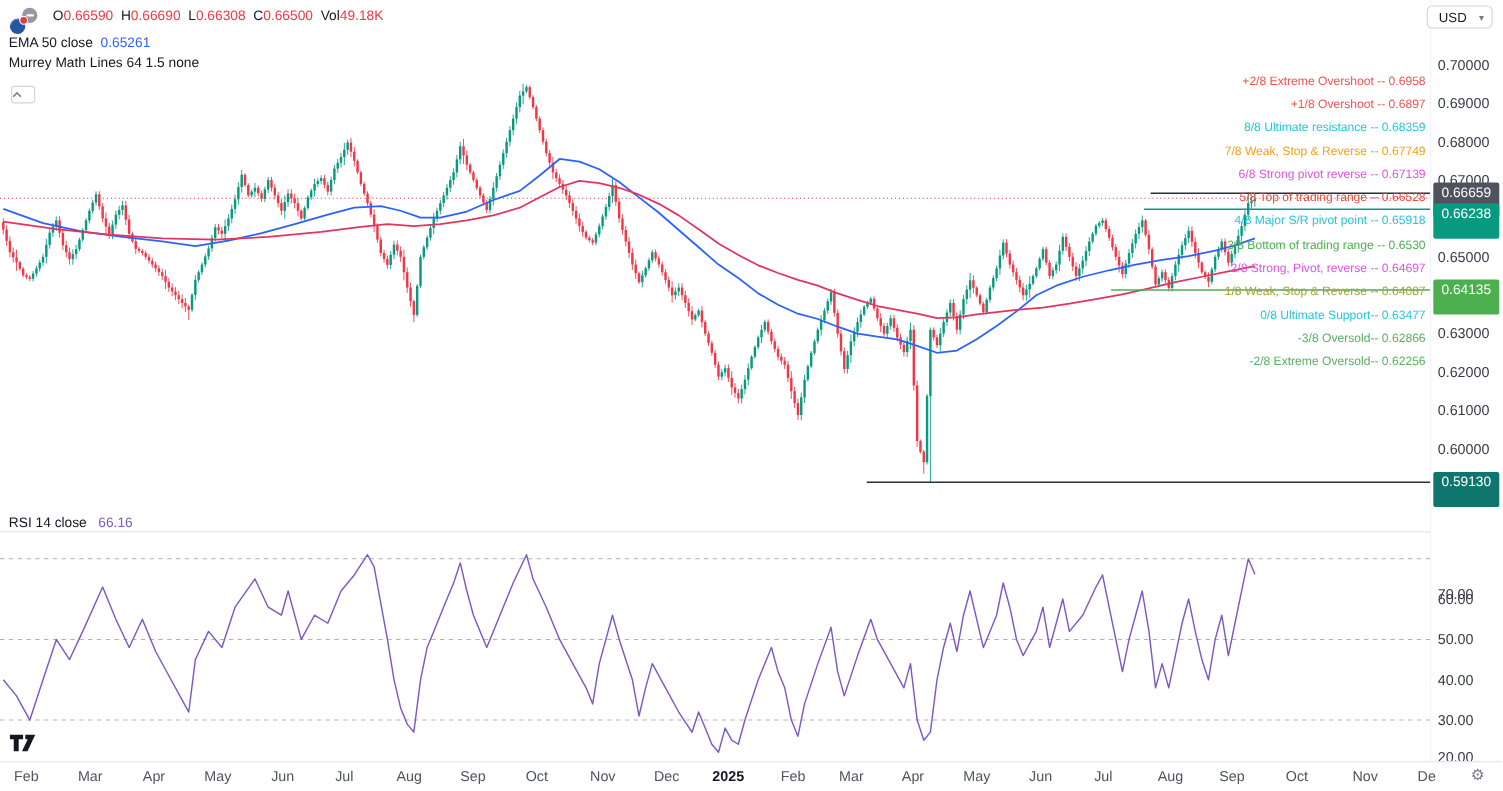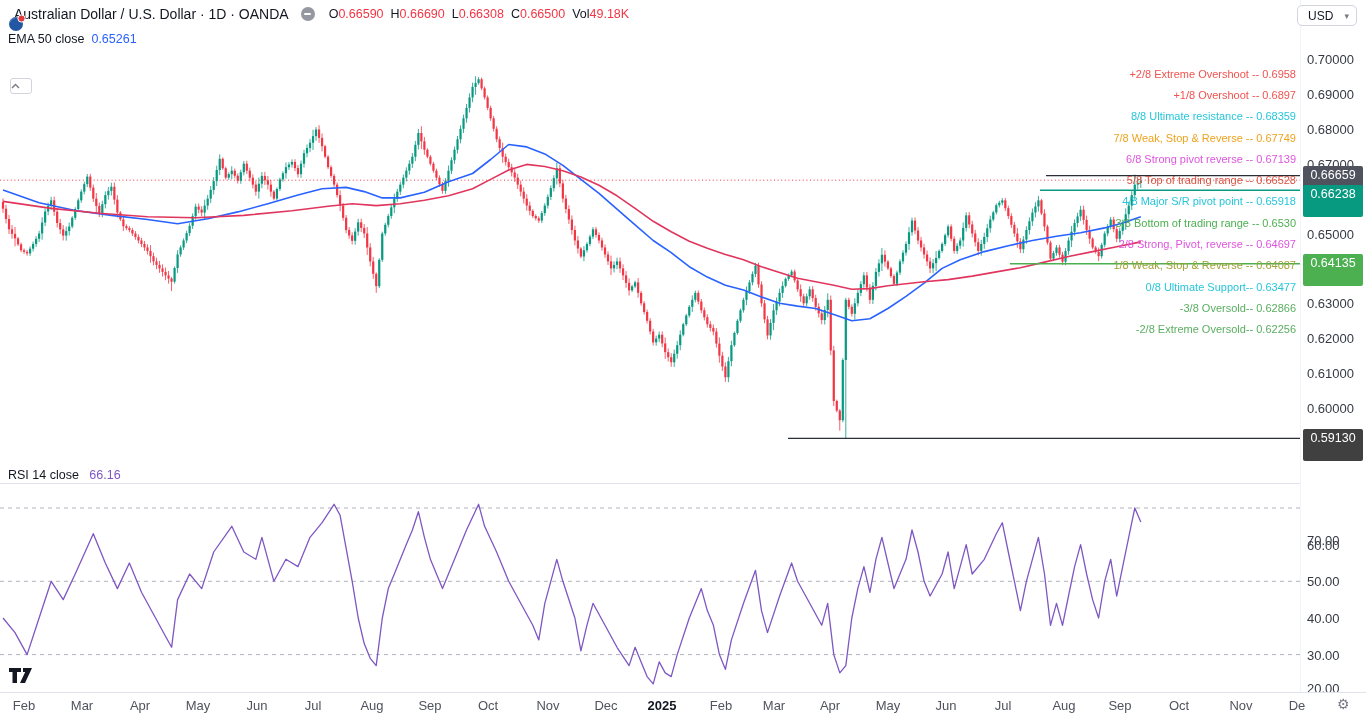--- a/index.html
+++ b/index.html
@@ -840,30 +840,32 @@
 
   <div id="header">
     <div class="title-row">
       <span style="display:inline-flex;">
         <svg width="18" height="18" viewBox="0 0 18 18">
           <circle cx="8" cy="10" r="7" fill="#2457a3"></circle>
           <path d="M2 8 A7 7 0 0 1 14 6" stroke="#5f86c4" stroke-width="1" fill="none"></path>
           <circle cx="13.5" cy="4.5" r="3.6" fill="#e23d3d" stroke="#fff" stroke-width="1"></circle>
         </svg>
       </span>
-      <span class="sym-title">Australian Dollar / U.S. Dollar · 1D · OANDA</span>
       <span class="dot-btn">
           <span></span>
         </span>
       <span class="ohlc">
         <span class="lt">O</span><span class="vl" style="color: rgb(242, 54, 69);">0.66590</span><span class="lt">H</span><span class="vl" style="color: rgb(242, 54, 69);">0.66690</span><span class="lt">L</span><span class="vl" style="color: rgb(242, 54, 69);">0.66308</span><span class="lt">C</span><span class="vl" style="color: rgb(242, 54, 69);">0.66500</span><span class="lt">Vol</span><span class="vl" style="color: rgb(242, 54, 69);">49.18K</span>
       </span>
     </div>
     <div class="legend-row" style="margin-top:6px;">
       <span>EMA 50 close</span><span class="legend-val" id="ema50-val" style="color: rgb(41, 98, 255);">0.65261</span>
+    </div>
+    <div class="legend-row">
+      <span>Murrey Math Lines 64 1.5 none</span>
     </div>
   </div>
   <button id="collapse-btn">
     <svg width="9" height="6" viewBox="0 0 9 6">
       <polyline points="1,5 4.5,1.5 8,5" fill="none" stroke="#787b86" stroke-width="1.4"></polyline>
     </svg>
   </button>
 
   <button id="currency-btn">
     <span>USD</span>
@@ -878,21 +880,21 @@
       <div class="pa-label" style="top: 198.6px;">0.66000</div>
       <div class="pa-label" style="top: 233.5px;">0.65000</div>
       <div class="pa-label" style="top: 268.4px;">0.64000</div>
       <div class="pa-label" style="top: 303.3px;">0.63000</div>
       <div class="pa-label" style="top: 338.2px;">0.62000</div>
       <div class="pa-label" style="top: 373.1px;">0.61000</div>
       <div class="pa-label" style="top: 408px;">0.60000</div>
       <div class="pa-badge" style="top: 166.101px; background: rgb(80, 83, 94);">0.66659</div>
       <div class="pa-badge" style="top: 185.101px; background: rgb(8, 153, 129);">0.66238</div>
       <div class="pa-badge" style="top: 254.188px; background: rgb(76, 175, 80);">0.64135</div>
-      <div class="pa-badge" style="top: 428.863px; background: #404040;">0.59130</div>
+      <div class="pa-badge" style="top: 428.863px; background: #0f766e;">0.59130</div>
       <div class="pa-label" style="top: 540px;">70.00</div>
       <div class="pa-label" style="top: 544.65px;">60.00</div>
       <div class="pa-label" style="top: 581.3px;">50.00</div>
       <div class="pa-label" style="top: 617.95px;">40.00</div>
       <div class="pa-label" style="top: 654.6px;">30.00</div>
       <div class="pa-label" style="top: 688px;">20.00</div>
     </div>
 
   <div id="pane-separator"></div>
 

